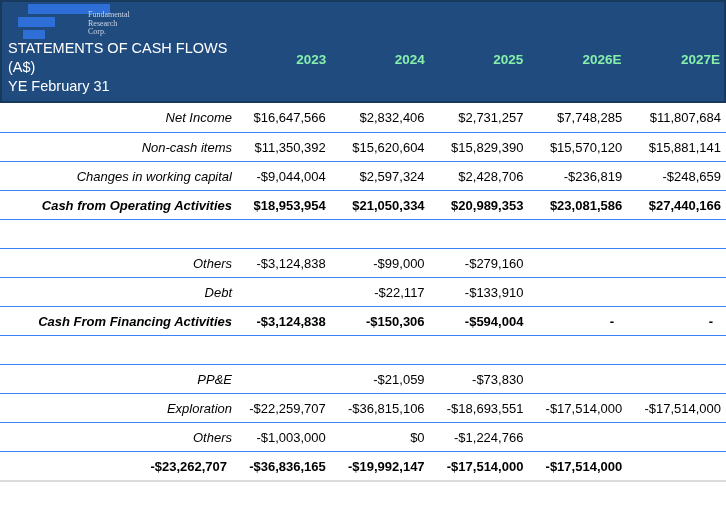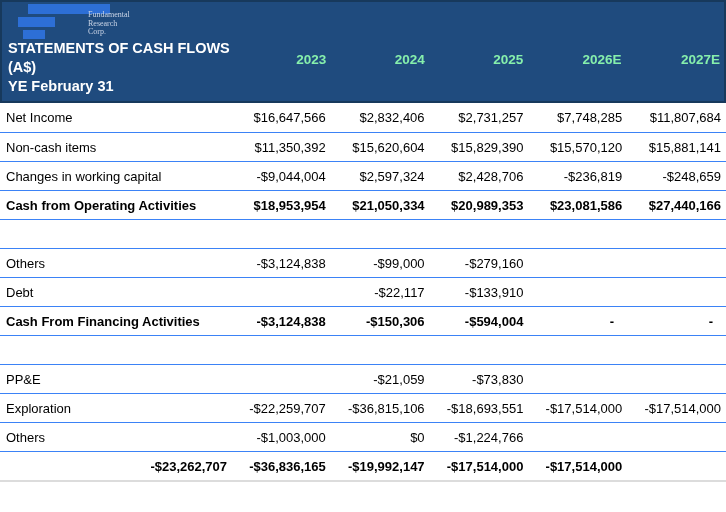--- a/index.html
+++ b/index.html
@@ -27,39 +27,39 @@
   .logo-bar.b2 { left: 16px; top: 15px; width: 37px; height: 10px; }
   .logo-bar.b3 { left: 21px; top: 28px; width: 22px; height: 9px; }
   .logo-text {
     position: absolute; left: 86px; top: 9px;
     font-family: "Liberation Serif", "DejaVu Serif", serif;
     font-size: 8px; line-height: 8.5px; color: #C9D4E6;
     white-space: pre-line;
   }
   .title-block {
     position: absolute; left: 6px; top: 37px; width: 230px;
-    color: #ffffff; font-weight: 700; font-size: 14.5px; line-height: 19px;
+    color: #ffffff; font-weight: 400; font-size: 14.5px; line-height: 19px;
   }
   .year-row {
     position: absolute; left: 0; top: 50px; width: 722px;
     display: grid; grid-template-columns: 230px repeat(5, 1fr);
   }
   .year-cell {
     text-align: right; padding-right: 4px;
     color: #86efac; font-weight: 700; font-size: 13.5px;
   }
   
   .table-body { width: 726px; border-bottom: 2px solid #dcdcdc; }
   .row {
     display: grid; grid-template-columns: 232px repeat(5, 1fr);
     height: 29px; align-items: center; box-sizing: border-box;
   }
   .row + .row { border-top: 1px solid #3b82f6; }
   .cell { font-size: 13px; color: #000000; }
-  .cell.label { padding-left: 6px; text-align: left; white-space: nowrap; }
+  .cell.label { padding-left: 6px; text-align: right; white-space: nowrap; font-style: italic; }
   .cell.num { text-align: right; padding-right: 5px; white-space: nowrap; }
   .row.bold .cell { font-weight: 700; }
   .cell.num.dash { padding-right: 13px; }
 </style>
 </head>
 <body>
 
 <div id="app">
 
   <div class="report-header">

